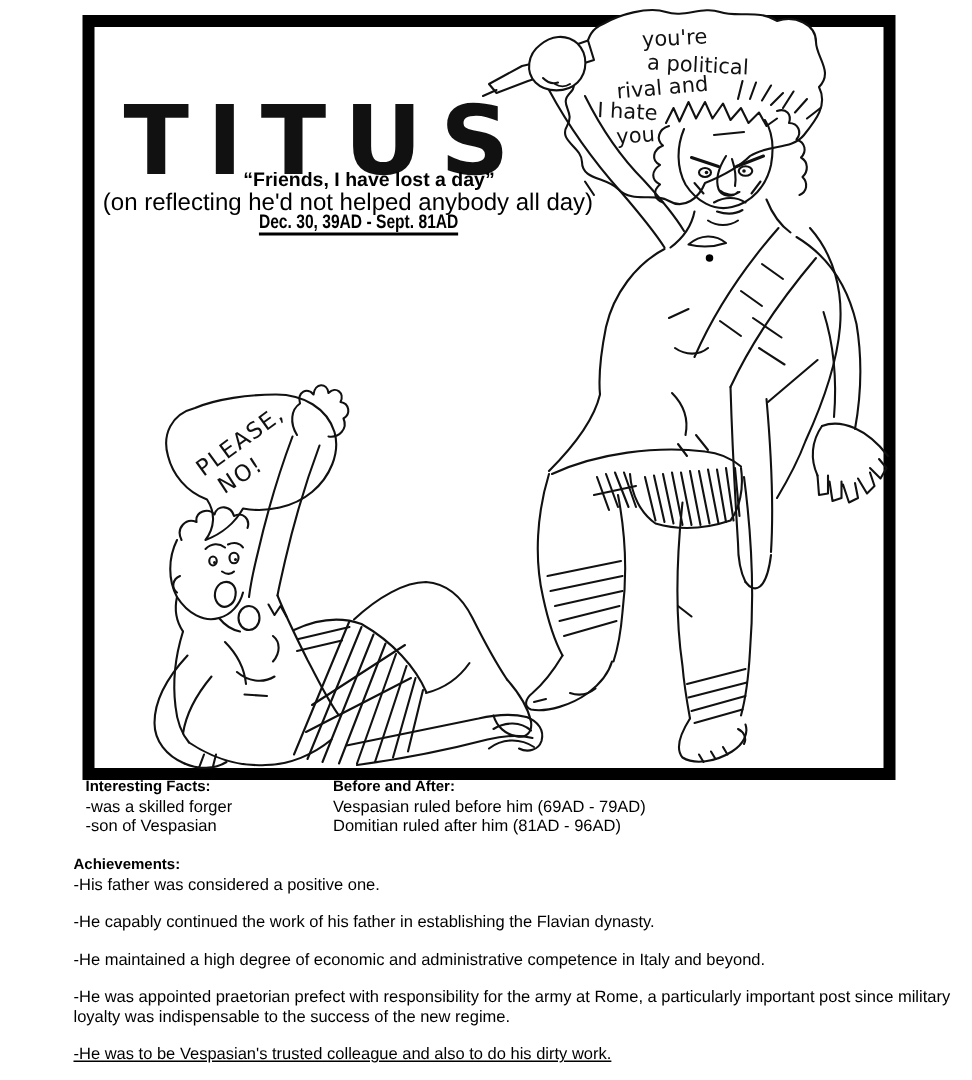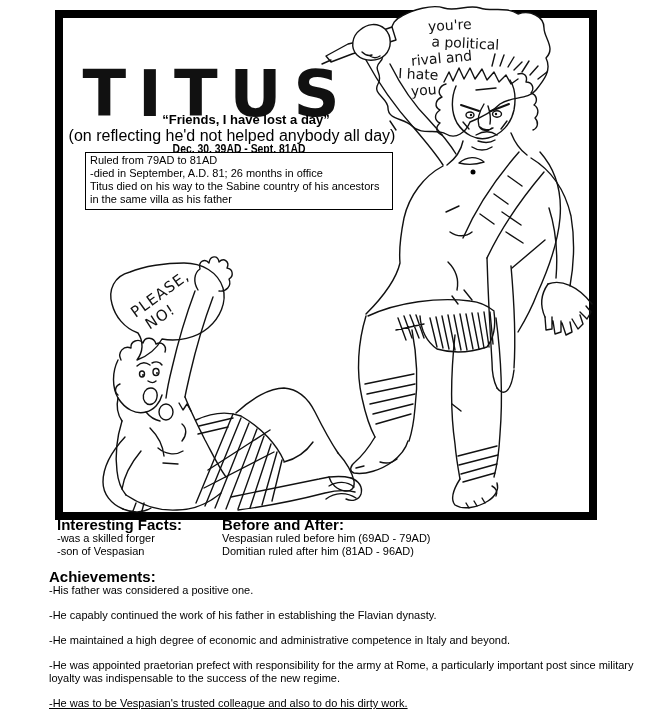--- a/index.html
+++ b/index.html
@@ -19,21 +19,21 @@
   .hand-big{font-size:15px;letter-spacing:1px;}
   .overlay{position:absolute;z-index:2;}
   .quote{left:66px;top:112px;width:360px;text-align:center;font-size:13px;font-weight:bold;}
   .context{left:52px;top:127px;width:360px;text-align:center;font-size:16px;}
   .dateline{left:59px;top:139px;width:360px;text-align:center;}
   .dateline span{display:inline-block;font-size:13px;font-weight:bold;
                  transform:scaleX(0.8);border-bottom:2px solid #000;line-height:1.05;}
   .info-box{left:85px;top:152px;width:308px;box-sizing:border-box;border:1px solid #000;
             background:#fff;padding:1px 4px 3px 4px;font-size:11px;line-height:13px;}
   .col{font-size:11px;line-height:13px;}
-  .col-heading{font-weight:bold;font-size:15px;line-height:14px;}
+  .col-heading{font-weight:bold;font-size:10px;line-height:14px;}
   .facts-col{left:57px;top:518px;width:160px;}
   .before-col{left:222px;top:518px;width:290px;}
   .achievements{left:49px;top:570px;width:590px;font-size:11px;line-height:13px;}
   .achievements .item{margin:0 0 12px 0;}
   .achievements .item:last-child{margin-bottom:4px;text-decoration:underline;}
 </style>
 </head>
 <body>
 
 <div class="stage">
@@ -185,25 +185,20 @@
       <path d="M329,486 c8,-5 18,-5 25,1 M326,499 c9,-7 21,-7 30,-1"></path>
     </g>
   </svg>
 
   <div class="overlay quote">“Friends, I have lost a day”</div>
   <div class="overlay context">(on reflecting he'd not helped anybody all day)</div>
   <div class="overlay dateline">
     <span>Dec. 30, 39AD - Sept. 81AD</span>
   </div>
 
-  <div class="overlay info-box">
-    <div>Ruled from 79AD to 81AD</div>
-    <div>-died in September, A.D. 81; 26 months in office</div>
-    <div>Titus died on his way to the Sabine country of his ancestors in the same villa as his father</div>
-  </div>
 
   <div class="overlay col facts-col">
     <div class="col-heading">Interesting Facts:</div>
     <div>-was a skilled forger</div>
     <div>-son of Vespasian</div>
   </div>
 
   <div class="overlay col before-col">
     <div class="col-heading">Before and After:</div>
     <div>Vespasian ruled before him (69AD - 79AD)</div>

